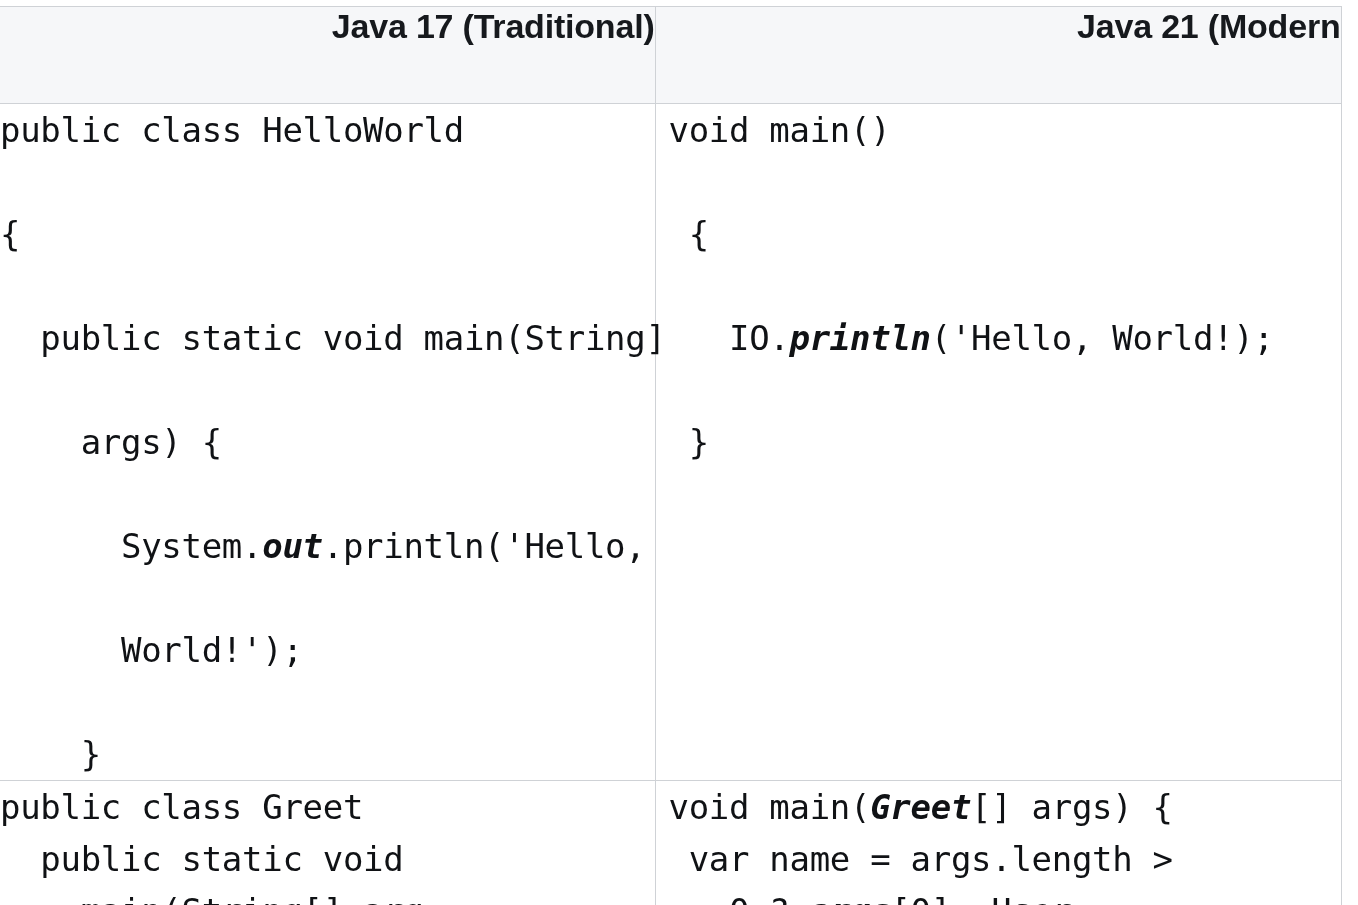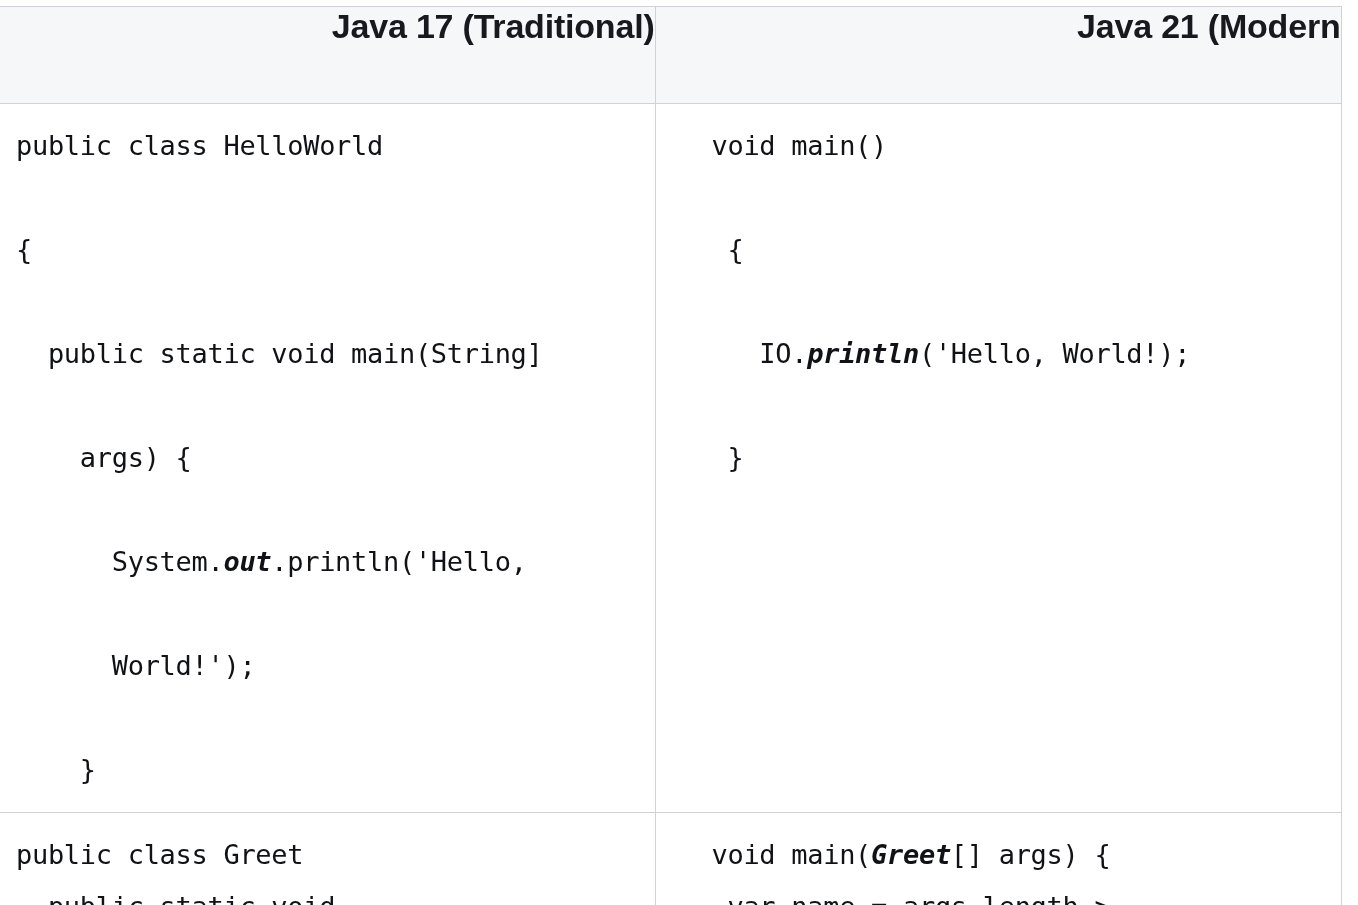--- a/index.html
+++ b/index.html
@@ -50,28 +50,28 @@
     font-stretch: condensed;
     padding: 0 10px;
   }
 
   .code-cell {
     background: #ffffff;
     height: 430px;
     padding: 24px 8px 18px 6px;
   }
   .code-cell.right {
-    padding-left: 40px;
+    padding-left: 13px;
     padding-right: 12px;
   }
 
   pre.code {
-    margin: 16px;
+    margin: 0;
     font-family: "DejaVu Sans Mono", "Liberation Mono", monospace;
-    font-size: 27px;
+    font-size: 34px;
     line-height: 52px;
     color: #101215;
     white-space: pre;
     letter-spacing: -0.3px;
   }
   pre.code i {
     font-style: italic;
     font-weight: bold;
   }
 </style>

